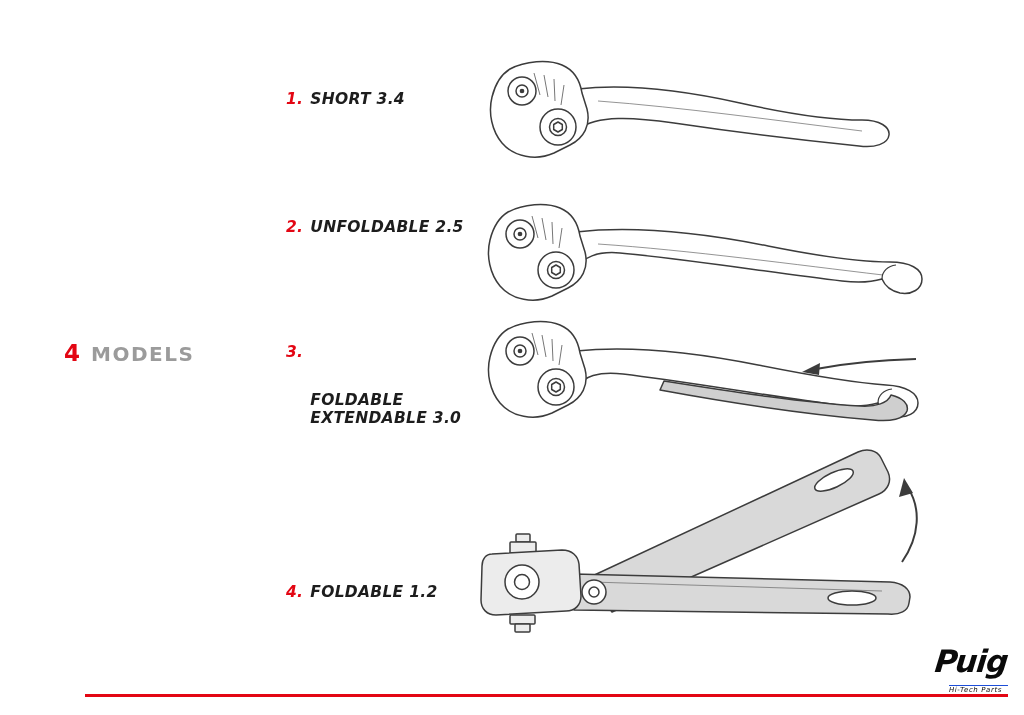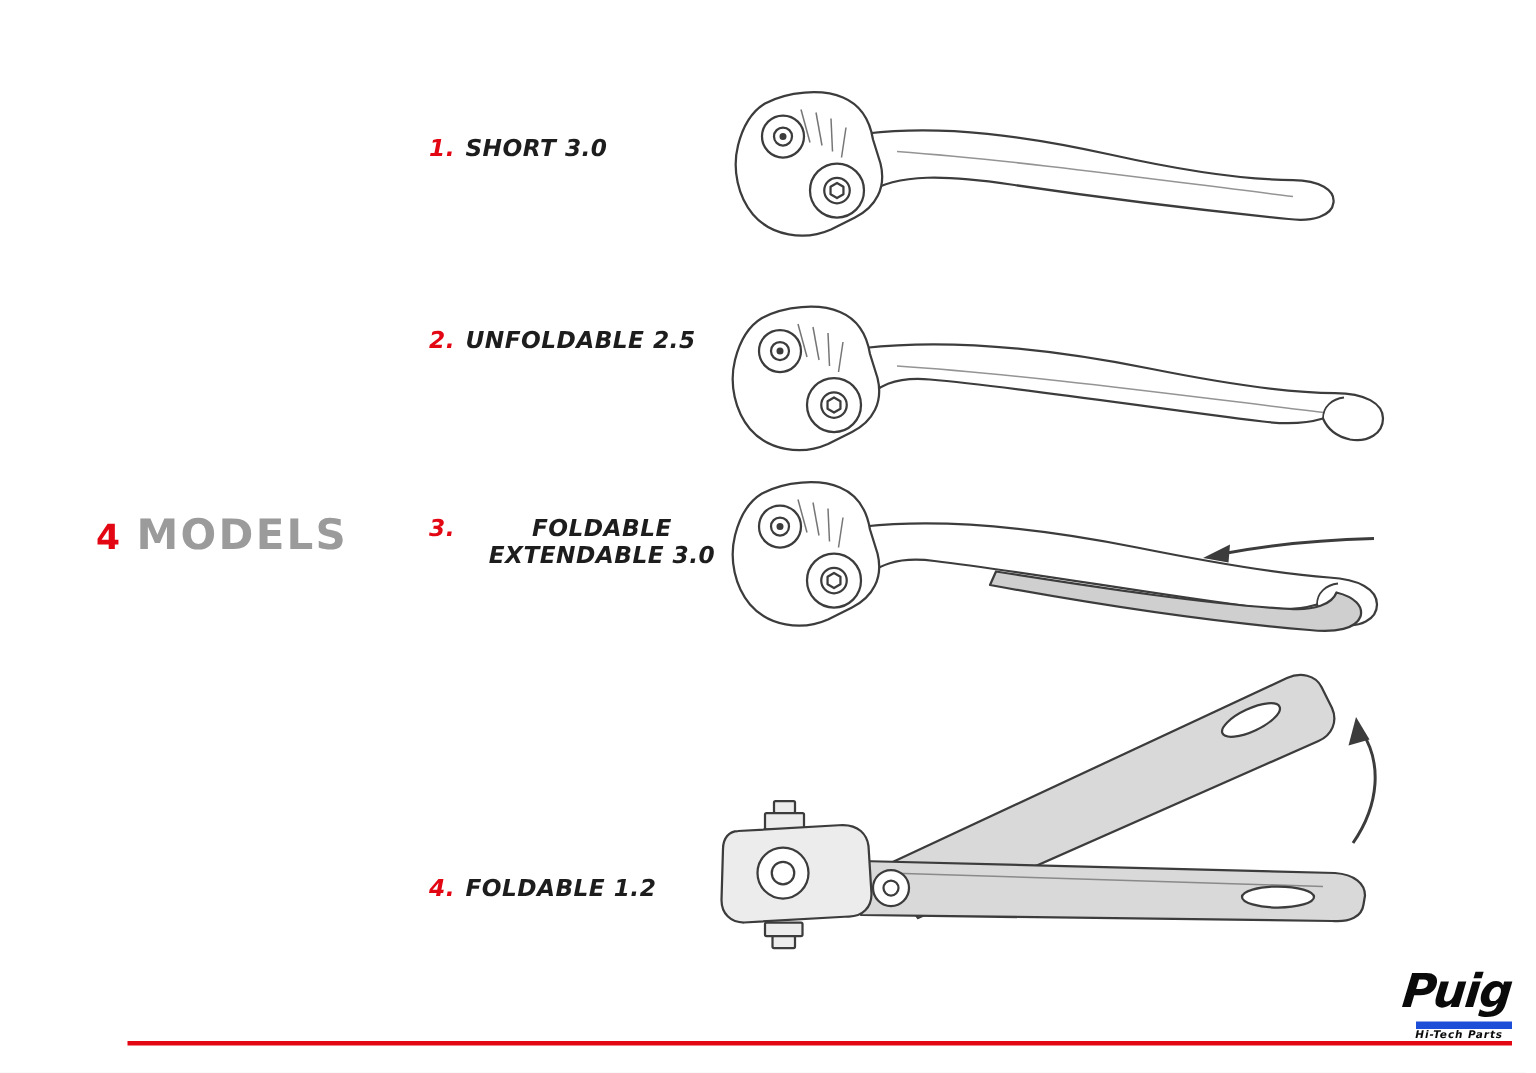--- a/index.html
+++ b/index.html
@@ -22,72 +22,72 @@
   }
   
   .models-heading{
     position:absolute;left:64px;top:340px;
     display:flex;gap:11px;align-items:baseline;
   }
   .models-heading .count{
     color:var(--accent);font-weight:800;font-size:23px;
   }
   .models-heading .word{
-    color:var(--muted);font-weight:700;font-size:28px;letter-spacing:1.5px;
+    color:var(--muted);font-weight:700;font-size:20px;letter-spacing:1.5px;
   }
   
   .model-item{
     position:absolute;
     display:flex;gap:7px;align-items:flex-start;
     font-style:italic;font-weight:600;font-size:15.5px;
     color:#1d1d1d;letter-spacing:.3px;
   }
   .model-item .num{color:var(--accent);font-weight:800;}
   .item-1{left:286px;top:90px;}
   .item-2{left:286px;top:218px;}
   .item-3{left:286px;top:343px;}
-  .item-3 .lbl{width:182px;text-align:center;}
+  .item-3 .lbl{width:182px;margin-top:48px;}
   .item-4{left:286px;top:583px;}
   
   .lever{position:absolute;}
   .lever-1{left:470px;top:55px;}
   .lever-2{left:468px;top:198px;}
   .lever-3{left:468px;top:315px;}
   .lever-4{left:462px;top:432px;}
   
   .footer-rule{
     position:absolute;left:85px;top:694px;
     width:923px;height:3px;background:var(--accent);
   }
   .logo{
     position:absolute;right:16px;top:646px;text-align:right;
   }
   .logo-word{
     font-weight:800;font-style:italic;font-size:31px;line-height:1;
     letter-spacing:-1px;color:#0a0a0a;transform:skewX(-6deg);
   }
   .logo-sub{
-    font-size:7px;font-weight:700;font-style:italic;letter-spacing:.6px;
+    font-size:7px;font-weight:400;font-style:italic;letter-spacing:.6px;
     color:#0a0a0a;margin-top:3px;padding-right:6px;
-    border-top:5px solid #1d4ed8;display:inline-block;
+    border-top:1px solid #1d4ed8;display:inline-block;
   }
 </style>
 </head>
 <body>
 
 <div class="page">
 
   <div class="models-heading">
     <span class="count">4</span>
     <span class="word">MODELS</span>
   </div>
 
   <div class="model-item item-1">
     <span class="num">1.</span>
-    <span class="lbl">SHORT 3.0</span>
+    <span class="lbl">SHORT 3.4</span>
   </div>
   <div class="model-item item-2">
     <span class="num">2.</span>
     <span class="lbl">UNFOLDABLE 2.5</span>
   </div>
   <div class="model-item item-3">
     <span class="num">3.</span>
     <span class="lbl">FOLDABLE EXTENDABLE 3.0</span>
   </div>
   <div class="model-item item-4">

